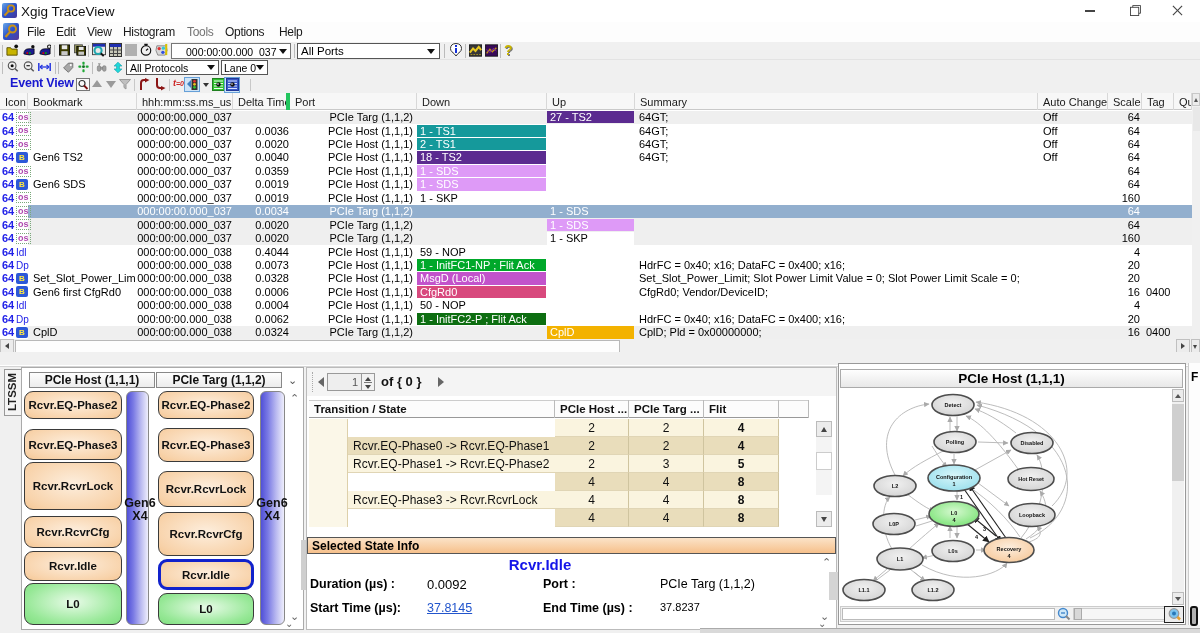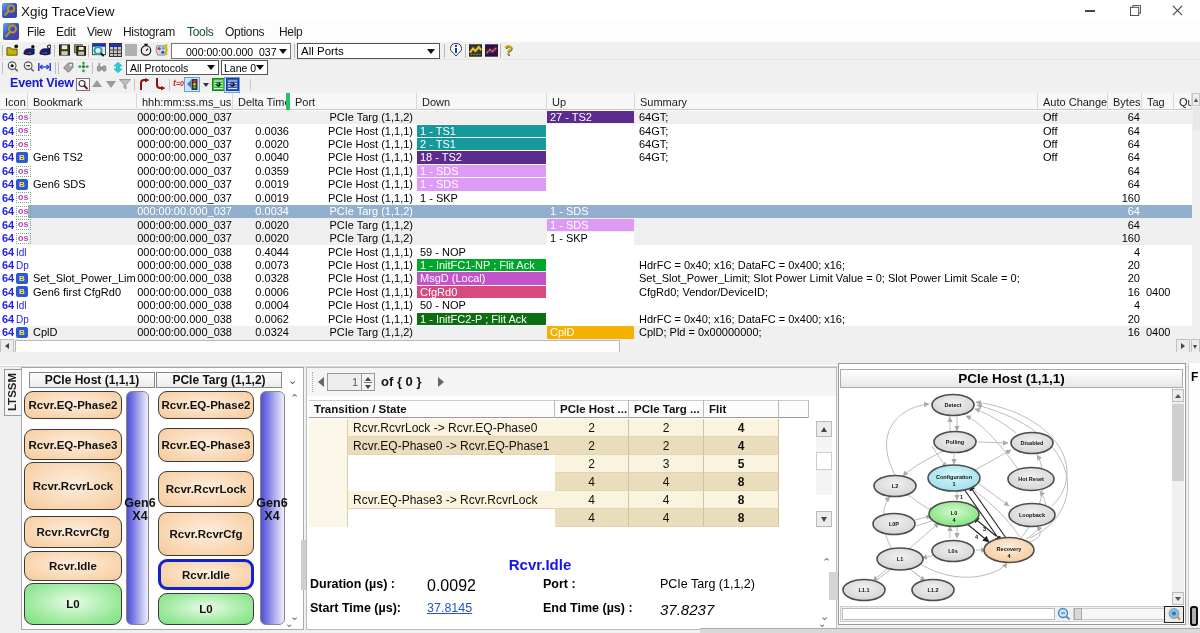--- a/index.html
+++ b/index.html
@@ -46,21 +46,21 @@
         </linearGradient>
       </defs>
  <rect x="0" y="0" width="16" height="17" rx="2" fill="url(#mb1)"></rect>
  <circle cx="9.5" cy="6" r="3.5" fill="none" stroke="#c89018" stroke-width="2"></circle>
  <line x1="7" y1="9" x2="2.5" y2="14" stroke="#c89018" stroke-width="2.2"></line>
 </svg>
 <div class="abs" style="left:27px;top:25px;font-size:12px;color:#1a1a1a;letter-spacing:-0.3px;">File</div>
 <div class="abs" style="left:56px;top:25px;font-size:12px;color:#1a1a1a;letter-spacing:-0.3px;">Edit</div>
 <div class="abs" style="left:87px;top:25px;font-size:12px;color:#1a1a1a;letter-spacing:-0.3px;">View</div>
 <div class="abs" style="left:123px;top:25px;font-size:12px;color:#1a1a1a;letter-spacing:-0.3px;">Histogram</div>
-<div class="abs" style="left:187px;top:25px;font-size:12px;color:#14532d;letter-spacing:-0.3px;">Tools</div>
+<div class="abs" style="left:187px;top:25px;font-size:12px;color:#737373;letter-spacing:-0.3px;">Tools</div>
 <div class="abs" style="left:225px;top:25px;font-size:12px;color:#1a1a1a;letter-spacing:-0.3px;">Options</div>
 <div class="abs" style="left:279px;top:25px;font-size:12px;color:#1a1a1a;letter-spacing:-0.3px;">Help</div>
 <div class="abs" style="left:0;top:42px;width:1200px;height:18px;background:#f0f0f0;border-bottom:1px solid #e3e3e3;"></div>
 <div class="abs" style="left:2px;top:45px;width:1px;height:12px;background:#bdbdbd;"></div>
 
 <svg class="abs" style="left:6px;top:44px" width="13" height="13" viewBox="0 0 14 14">
  <path d="M1 12 L1 4 L5 4 L6 5.5 L12 5.5 L12 12 Z" fill="#c8b400" stroke="#5b5100" stroke-width="1"></path>
  <circle cx="11" cy="2.5" r="2" fill="#111"></circle>
 </svg>
 <svg class="abs" style="left:23px;top:44px" width="12" height="13" viewBox="0 0 14 14">
@@ -264,21 +264,21 @@
 <div class="abs" style="left:0;top:93px;width:1192px;height:17px;background:#f7f7f7;border-bottom:1px solid #c9c9c9;"></div>
 <div class="abs" style="left:0px;top:93px;width:28px;height:17px;border-right:1px solid #d8d8d8;font-size:11px;color:#1a1a1a;padding:3px 0 0 5px;overflow:hidden;white-space:nowrap;">Icon</div>
 <div class="abs" style="left:28px;top:93px;width:109px;height:17px;border-right:1px solid #d8d8d8;font-size:11px;color:#1a1a1a;padding:3px 0 0 5px;overflow:hidden;white-space:nowrap;">Bookmark</div>
 <div class="abs" style="left:137px;top:93px;width:96px;height:17px;border-right:1px solid #d8d8d8;font-size:11px;color:#1a1a1a;padding:3px 0 0 5px;overflow:hidden;white-space:nowrap;">hhh:mm:ss.ms_us</div>
 <div class="abs" style="left:233px;top:93px;width:57px;height:17px;border-right:4px solid #22c55e;font-size:11px;color:#1a1a1a;padding:3px 0 0 5px;overflow:hidden;white-space:nowrap;">Delta Time</div>
 <div class="abs" style="left:290px;top:93px;width:127px;height:17px;border-right:1px solid #d8d8d8;font-size:11px;color:#1a1a1a;padding:3px 0 0 5px;overflow:hidden;white-space:nowrap;">Port</div>
 <div class="abs" style="left:417px;top:93px;width:130px;height:17px;border-right:1px solid #d8d8d8;font-size:11px;color:#1a1a1a;padding:3px 0 0 5px;overflow:hidden;white-space:nowrap;">Down</div>
 <div class="abs" style="left:547px;top:93px;width:88px;height:17px;border-right:1px solid #d8d8d8;font-size:11px;color:#1a1a1a;padding:3px 0 0 5px;overflow:hidden;white-space:nowrap;">Up</div>
 <div class="abs" style="left:635px;top:93px;width:403px;height:17px;border-right:1px solid #d8d8d8;font-size:11px;color:#1a1a1a;padding:3px 0 0 5px;overflow:hidden;white-space:nowrap;">Summary</div>
 <div class="abs" style="left:1038px;top:93px;width:70px;height:17px;border-right:1px solid #d8d8d8;font-size:11px;color:#1a1a1a;padding:3px 0 0 5px;overflow:hidden;white-space:nowrap;">Auto Change</div>
-<div class="abs" style="left:1108px;top:93px;width:34px;height:17px;border-right:1px solid #d8d8d8;font-size:11px;color:#1a1a1a;padding:3px 0 0 5px;overflow:hidden;white-space:nowrap;">Bytes</div>
+<div class="abs" style="left:1108px;top:93px;width:34px;height:17px;border-right:1px solid #d8d8d8;font-size:11px;color:#1a1a1a;padding:3px 0 0 5px;overflow:hidden;white-space:nowrap;">Scale</div>
 <div class="abs" style="left:1142px;top:93px;width:32px;height:17px;border-right:1px solid #d8d8d8;font-size:11px;color:#1a1a1a;padding:3px 0 0 5px;overflow:hidden;white-space:nowrap;">Tag</div>
 <div class="abs" style="left:1174px;top:93px;width:18px;height:17px;border-right:1px solid #d8d8d8;font-size:11px;color:#1a1a1a;padding:3px 0 0 5px;overflow:hidden;white-space:nowrap;">Qu</div>
 <div class="abs" style="left:28px;top:110.5px;width:1164px;height:13.45px;background:#efefef;"></div>
 <div class="abs" style="left:2px;top:111.0px;font-size:11px;font-weight:bold;color:#2222e8;line-height:13px;">64</div>
 <div class="abs" style="left:16px;top:111.7px;font-size:9px;font-weight:bold;color:#b04ab0;border:1px dotted #7aa87a;line-height:9px;padding:0 1px;">os</div>
 <div class="abs" style="left:137px;top:111.0px;width:95px;font-size:11px;color:#000;line-height:13px;text-align:right;">000:00:00.000_037</div>
 <div class="abs" style="left:290px;top:111.0px;width:123px;font-size:11px;color:#000;line-height:13px;text-align:right;">PCIe Targ (1,1,2)</div>
 <div class="abs" style="left:547px;top:111.0px;width:87px;height:12.45px;background:#5b2b90;color:#fff;font-size:11px;line-height:12.45px;padding-left:3px;">27 - TS2</div>
 <div class="abs" style="left:639px;top:111.0px;font-size:11px;color:#000;line-height:13px;white-space:nowrap;">64GT;</div>
 <div class="abs" style="left:1043px;top:111.0px;font-size:11px;color:#000;line-height:13px;">Off</div>
@@ -477,30 +477,30 @@
 <div class="abs" style="left:364.5px;top:385px;width:0;height:0;border-left:3px solid transparent;border-right:3px solid transparent;border-top:4px solid #444;"></div>
 <div class="abs" style="left:381px;top:374px;font-size:13px;font-weight:bold;color:#111;">of { 0 }</div>
 <div class="abs" style="left:438px;top:377px;width:0;height:0;border-top:5px solid transparent;border-bottom:5px solid transparent;border-left:6px solid #666;"></div>
 <div class="abs" style="left:309px;top:400px;width:500px;height:18px;background:#fcfcfc;border-bottom:1px solid #999;border-top:1px solid #ccc;"></div>
 <div class="abs" style="left:309px;top:400px;width:246px;height:18px;border-right:1px solid #bbb;font-size:11.5px;font-weight:bold;color:#111;padding:3px 0 0 5px;white-space:nowrap;overflow:hidden;">Transition / State</div>
 <div class="abs" style="left:555px;top:400px;width:74px;height:18px;border-right:1px solid #bbb;font-size:11.5px;font-weight:bold;color:#111;padding:3px 0 0 5px;white-space:nowrap;overflow:hidden;">PCIe Host ...</div>
 <div class="abs" style="left:629px;top:400px;width:75px;height:18px;border-right:1px solid #bbb;font-size:11.5px;font-weight:bold;color:#111;padding:3px 0 0 5px;white-space:nowrap;overflow:hidden;">PCIe Targ ...</div>
 <div class="abs" style="left:704px;top:400px;width:75px;height:18px;border-right:1px solid #bbb;font-size:11.5px;font-weight:bold;color:#111;padding:3px 0 0 5px;white-space:nowrap;overflow:hidden;">Flit</div>
 <div class="abs" style="left:779px;top:400px;width:30px;height:18px;border-right:1px solid #bbb;font-size:11.5px;font-weight:bold;color:#111;padding:3px 0 0 5px;white-space:nowrap;overflow:hidden;"></div>
 <div class="abs" style="left:309px;top:419px;width:39px;height:18px;background:#fbf7e8;border-right:1px solid #ddd0aa;"></div>
-<div class="abs" style="left:348px;top:419px;width:207px;height:18px;background:#faf4df;border-bottom:1px solid #e0d5b5;font-size:12px;color:#111;padding:2px 0 0 5px;white-space:nowrap;">Rcvr.RcvrLock -&gt; Rcvr.EQ-Phase0</div>
 <div class="abs" style="left:555px;top:419px;width:74px;height:18px;background:#faf4df;border-right:1px solid #cfc49f;border-bottom:1px solid #e0d5b5;font-size:12px;color:#111;text-align:center;padding-top:2px;">2</div>
 <div class="abs" style="left:629px;top:419px;width:75px;height:18px;background:#faf4df;border-right:1px solid #cfc49f;border-bottom:1px solid #e0d5b5;font-size:12px;color:#111;text-align:center;padding-top:2px;">2</div>
 <div class="abs" style="left:704px;top:419px;width:75px;height:18px;background:#faf4df;border-right:1px solid #cfc49f;border-bottom:1px solid #e0d5b5;font-size:12px;font-weight:bold;color:#111;text-align:center;padding-top:2px;">4</div>
 <div class="abs" style="left:309px;top:437px;width:39px;height:18px;background:#fbf7e8;border-right:1px solid #ddd0aa;"></div>
 <div class="abs" style="left:348px;top:437px;width:207px;height:18px;background:#e9ddbb;border-bottom:1px solid #e0d5b5;font-size:12px;color:#111;padding:2px 0 0 5px;white-space:nowrap;">Rcvr.EQ-Phase0 -&gt; Rcvr.EQ-Phase1</div>
 <div class="abs" style="left:555px;top:437px;width:74px;height:18px;background:#e9ddbb;border-right:1px solid #cfc49f;border-bottom:1px solid #e0d5b5;font-size:12px;color:#111;text-align:center;padding-top:2px;">2</div>
 <div class="abs" style="left:629px;top:437px;width:75px;height:18px;background:#e9ddbb;border-right:1px solid #cfc49f;border-bottom:1px solid #e0d5b5;font-size:12px;color:#111;text-align:center;padding-top:2px;">2</div>
 <div class="abs" style="left:704px;top:437px;width:75px;height:18px;background:#e9ddbb;border-right:1px solid #cfc49f;border-bottom:1px solid #e0d5b5;font-size:12px;font-weight:bold;color:#111;text-align:center;padding-top:2px;">4</div>
 <div class="abs" style="left:309px;top:455px;width:39px;height:18px;background:#fbf7e8;border-right:1px solid #ddd0aa;"></div>
+<div class="abs" style="left:348px;top:455px;width:207px;height:18px;background:#faf4df;border-bottom:1px solid #e0d5b5;font-size:12px;color:#111;padding:2px 0 0 5px;white-space:nowrap;">Rcvr.EQ-Phase1 -&gt; Rcvr.EQ-Phase2</div>
 <div class="abs" style="left:555px;top:455px;width:74px;height:18px;background:#faf4df;border-right:1px solid #cfc49f;border-bottom:1px solid #e0d5b5;font-size:12px;color:#111;text-align:center;padding-top:2px;">2</div>
 <div class="abs" style="left:629px;top:455px;width:75px;height:18px;background:#faf4df;border-right:1px solid #cfc49f;border-bottom:1px solid #e0d5b5;font-size:12px;color:#111;text-align:center;padding-top:2px;">3</div>
 <div class="abs" style="left:704px;top:455px;width:75px;height:18px;background:#faf4df;border-right:1px solid #cfc49f;border-bottom:1px solid #e0d5b5;font-size:12px;font-weight:bold;color:#111;text-align:center;padding-top:2px;">5</div>
 <div class="abs" style="left:309px;top:473px;width:39px;height:18px;background:#fbf7e8;border-right:1px solid #ddd0aa;"></div>
 <div class="abs" style="left:555px;top:473px;width:74px;height:18px;background:#e9ddbb;border-right:1px solid #cfc49f;border-bottom:1px solid #e0d5b5;font-size:12px;color:#111;text-align:center;padding-top:2px;">4</div>
 <div class="abs" style="left:629px;top:473px;width:75px;height:18px;background:#e9ddbb;border-right:1px solid #cfc49f;border-bottom:1px solid #e0d5b5;font-size:12px;color:#111;text-align:center;padding-top:2px;">4</div>
 <div class="abs" style="left:704px;top:473px;width:75px;height:18px;background:#e9ddbb;border-right:1px solid #cfc49f;border-bottom:1px solid #e0d5b5;font-size:12px;font-weight:bold;color:#111;text-align:center;padding-top:2px;">8</div>
 <div class="abs" style="left:309px;top:491px;width:39px;height:18px;background:#fbf7e8;border-right:1px solid #ddd0aa;"></div>
 <div class="abs" style="left:348px;top:491px;width:207px;height:18px;background:#faf4df;border-bottom:1px solid #e0d5b5;font-size:12px;color:#111;padding:2px 0 0 5px;white-space:nowrap;">Rcvr.EQ-Phase3 -&gt; Rcvr.RcvrLock</div>
 <div class="abs" style="left:555px;top:491px;width:74px;height:18px;background:#faf4df;border-right:1px solid #cfc49f;border-bottom:1px solid #e0d5b5;font-size:12px;color:#111;text-align:center;padding-top:2px;">4</div>
@@ -512,29 +512,30 @@
 <div class="abs" style="left:704px;top:509px;width:75px;height:18px;background:#e9ddbb;border-right:1px solid #cfc49f;border-bottom:1px solid #e0d5b5;font-size:12px;font-weight:bold;color:#111;text-align:center;padding-top:2px;">8</div>
 <div class="abs" style="left:779px;top:419px;width:30px;height:108px;background:#fff;"></div>
 
 <div class="abs" style="left:816px;top:421px;width:16px;height:16px;background:#ececec;border:1px solid #bbb;"></div>
 <div class="abs" style="left:821px;top:427px;width:0;height:0;border-left:3.5px solid transparent;border-right:3.5px solid transparent;border-bottom:5px solid #444;"></div>
 <div class="abs" style="left:816px;top:437px;width:16px;height:58px;background:#f4f4f4;"></div>
 <div class="abs" style="left:816px;top:452px;width:16px;height:18px;background:#fff;border:1px solid #ccc;"></div>
 <div class="abs" style="left:816px;top:511px;width:16px;height:16px;background:#ececec;border:1px solid #bbb;"></div>
 <div class="abs" style="left:821px;top:517px;width:0;height:0;border-left:3.5px solid transparent;border-right:3.5px solid transparent;border-top:5px solid #444;"></div>
 
+<div class="abs" style="left:307px;top:537px;width:529px;height:17px;background:linear-gradient(180deg,#fbe3c8,#f6c08b);border:1px solid #555;font-size:12px;font-weight:bold;color:#000;padding:1px 0 0 4px;">Selected State Info</div>
 <div class="abs" style="left:460px;top:556px;width:160px;font-size:15px;font-weight:bold;color:#1414e8;text-align:center;">Rcvr.Idle</div>
 <div class="abs" style="left:310px;top:577px;font-size:12.5px;font-weight:bold;color:#000;">Duration (µs) :</div>
-<div class="abs" style="left:427px;top:577px;font-size:16px;color:#000;">0.0092</div>
+<div class="abs" style="left:427px;top:577px;font-size:13px;color:#000;">0.0092</div>
 <div class="abs" style="left:543px;top:577px;font-size:12.5px;font-weight:bold;color:#000;">Port :</div>
 <div class="abs" style="left:660px;top:577px;font-size:12.5px;color:#000;">PCIe Targ (1,1,2)</div>
 <div class="abs" style="left:310px;top:601px;font-size:12.5px;font-weight:bold;color:#000;">Start Time (µs):</div>
 <div class="abs" style="left:427px;top:601px;font-size:12.5px;color:#2255cc;text-decoration:underline;">37.8145</div>
 <div class="abs" style="left:543px;top:601px;font-size:12.5px;font-weight:bold;color:#000;">End Time (µs) :</div>
-<div class="abs" style="left:660px;top:601px;font-size:15px;color:#000;font-style:italic;">37.8237</div>
+<div class="abs" style="left:660px;top:601px;font-size:11px;color:#000;">37.8237</div>
 <div class="abs" style="left:822px;top:556px;font-size:11px;color:#666;">⌃</div>
 <div class="abs" style="left:829px;top:572px;width:12px;height:28px;background:#d4d4d4;"></div>
 <div class="abs" style="left:820px;top:610px;font-size:11px;color:#666;">⌄</div>
 
 <div class="abs" style="left:838px;top:363px;width:348px;height:262px;background:#fff;border:1px solid #999;"></div>
 <div class="abs" style="left:840px;top:369px;width:343px;height:19px;background:linear-gradient(#fefefe,#e8e8e8);border:1px solid #aaa;font-size:13.5px;font-weight:bold;color:#000;text-align:center;line-height:18px;">PCIe Host (1,1,1)</div>
 <svg class="abs" style="left:840px;top:389px" width="332" height="216" viewBox="0 0 332 216">
 <defs>
  <radialGradient id="gg" cx="50%" cy="40%" r="70%">
   <stop offset="0%" stop-color="#f0f0f0"></stop>

